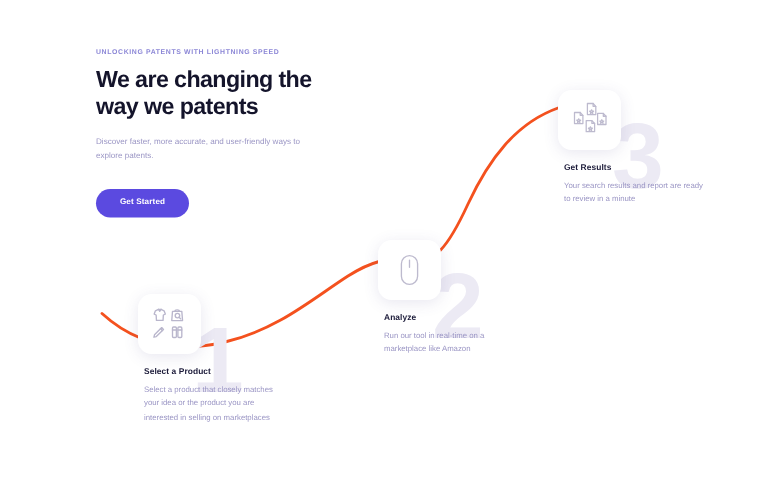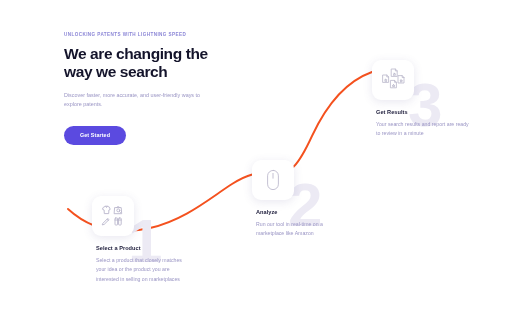--- a/index.html
+++ b/index.html
@@ -143,21 +143,21 @@
              C 185,220 210,198 232,184
              C 248,174 258,172 268,174
              C 290,179 300,162 312,136
              C 326,106 344,82 372,72" fill="none" stroke="#f4511e" stroke-width="1.9" stroke-linecap="round"></path>
   </svg>
 
   <div class="hero">
     <p class="eyebrow">UNLOCKING PATENTS WITH LIGHTNING SPEED</p>
     <h1 class="hero-title">
       <span>We are changing the</span><br>
-      <span>way we search</span>
+      <span>way we patents</span>
     </h1>
     <p class="hero-sub">Discover faster, more accurate, and user-friendly ways to explore patents.</p>
     <button class="cta">Get Started</button>
   </div>
 
   <div class="step step-1">
     <div class="watermark">1</div>
     <div class="tile">
       <svg width="26" height="24" viewBox="0 0 26 24">
         <g fill="none" stroke="#b9b6cc" stroke-width="0.9" stroke-linejoin="round" stroke-linecap="round">

